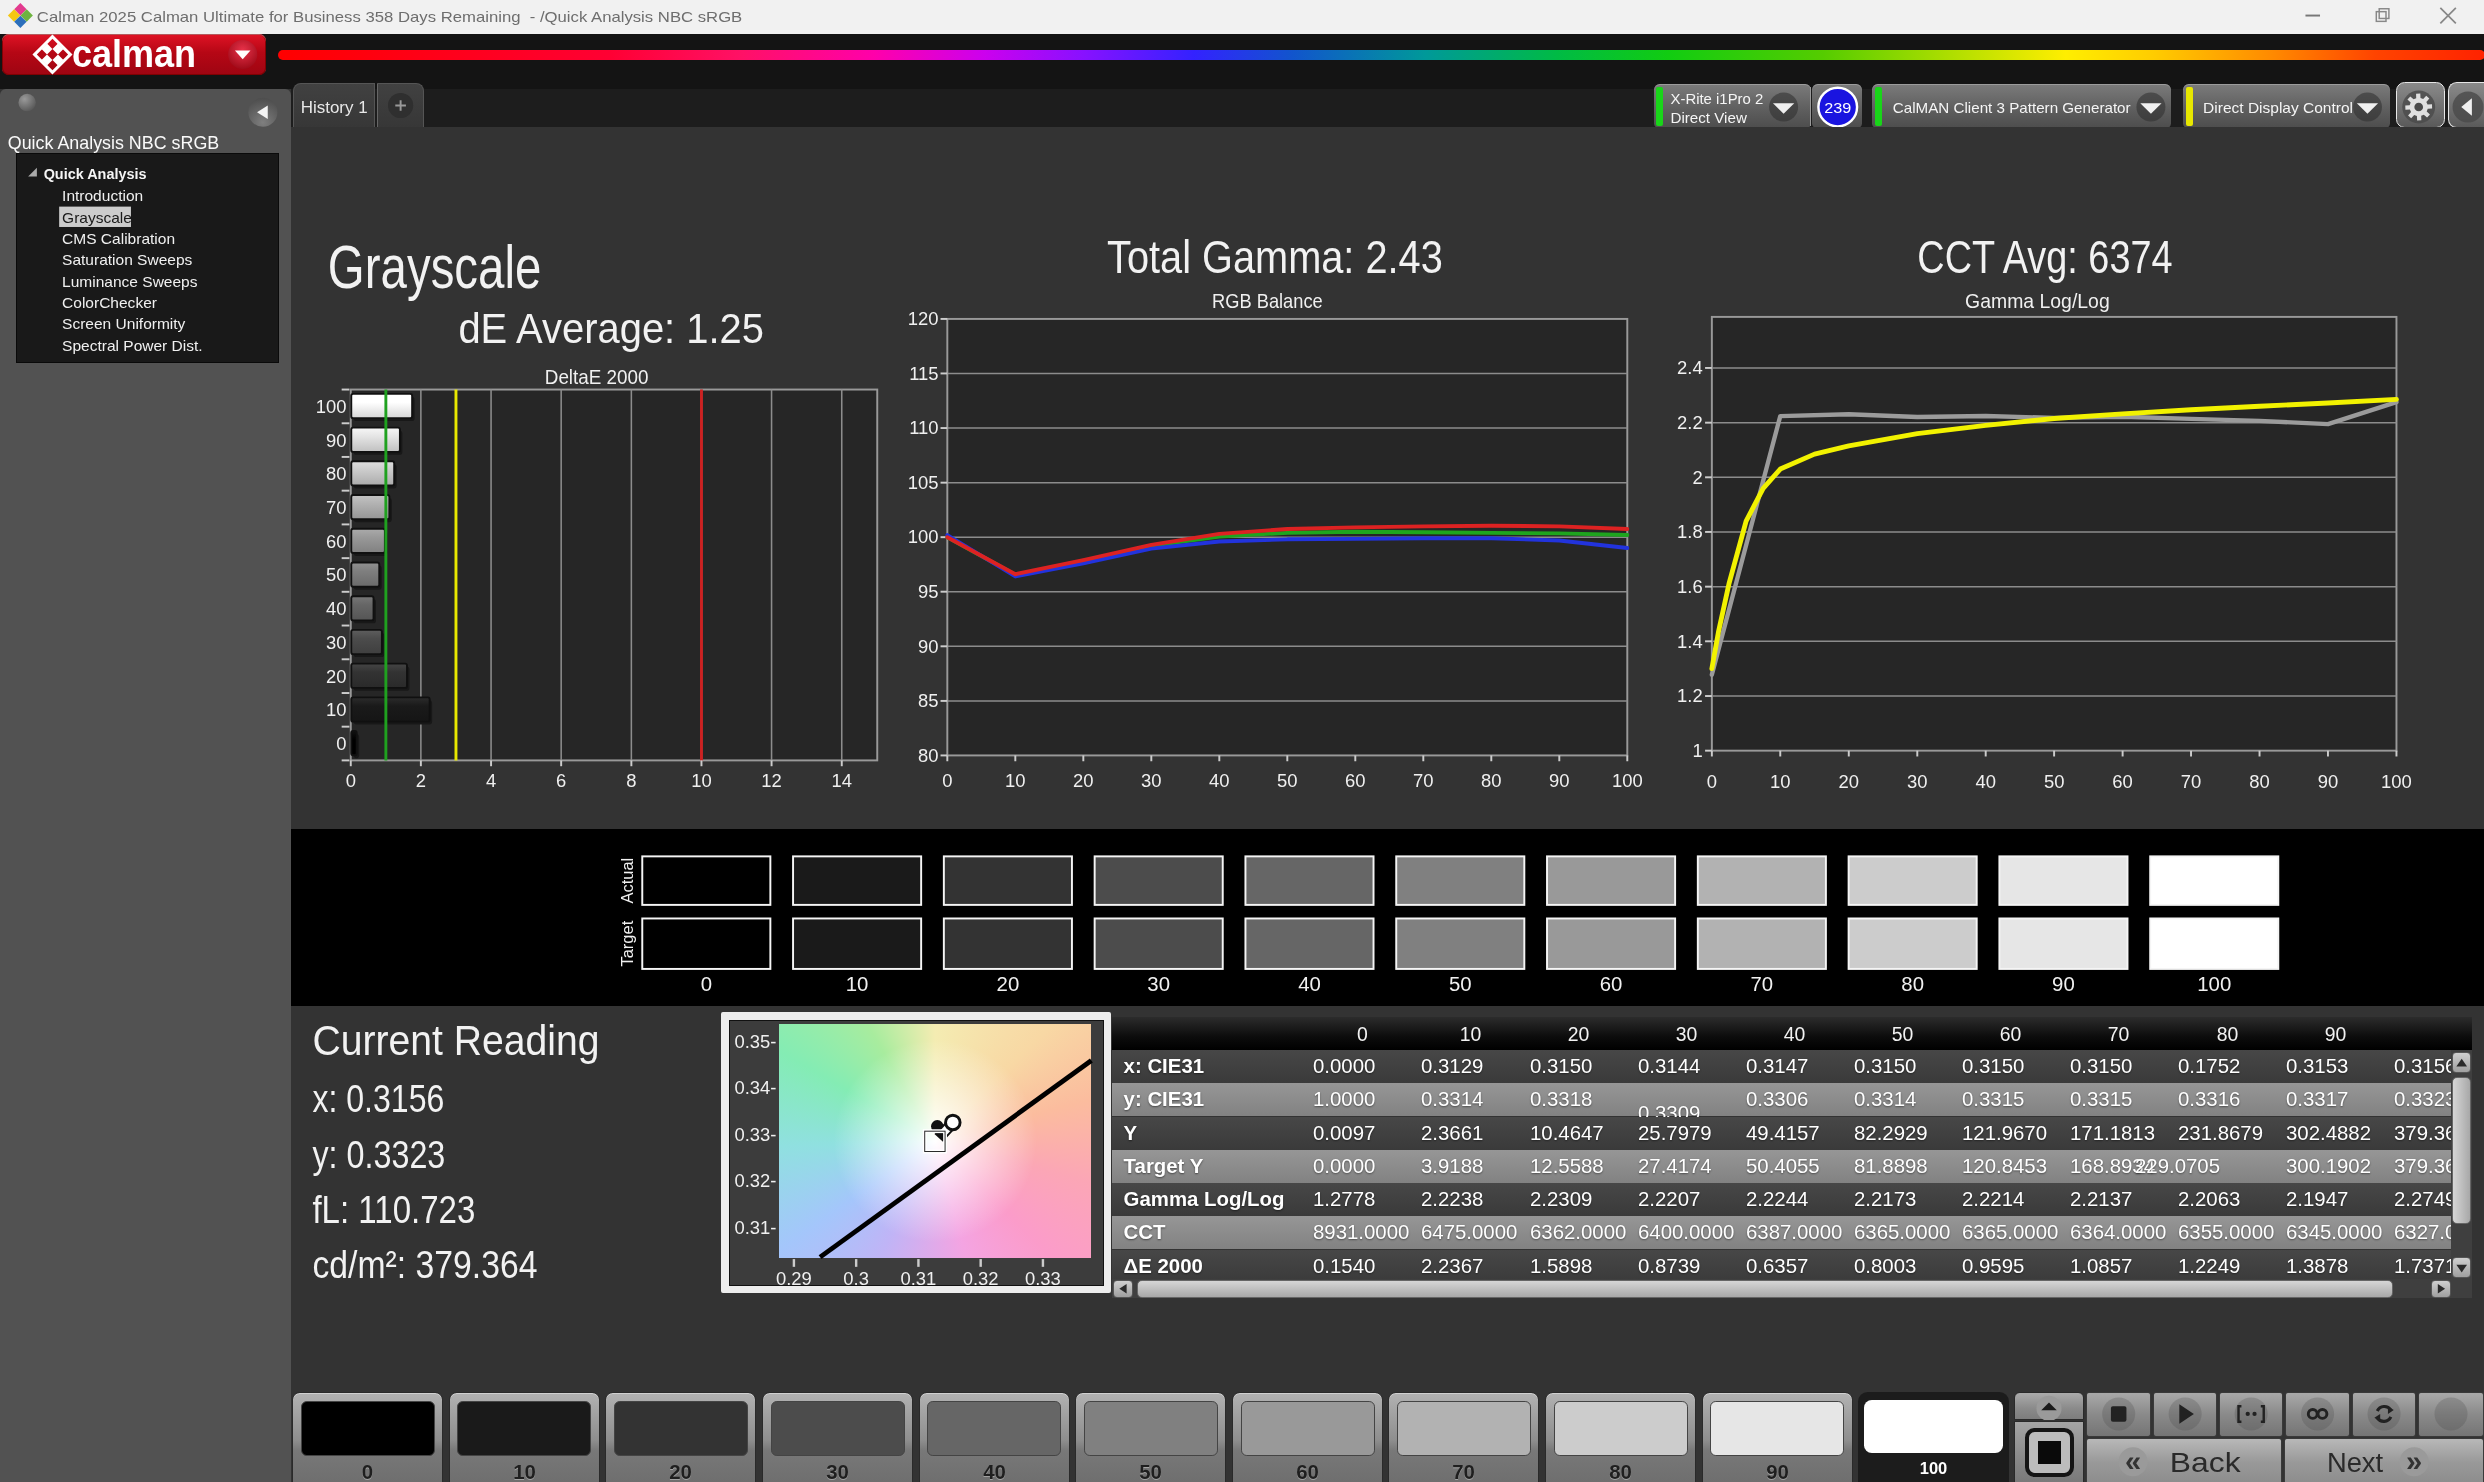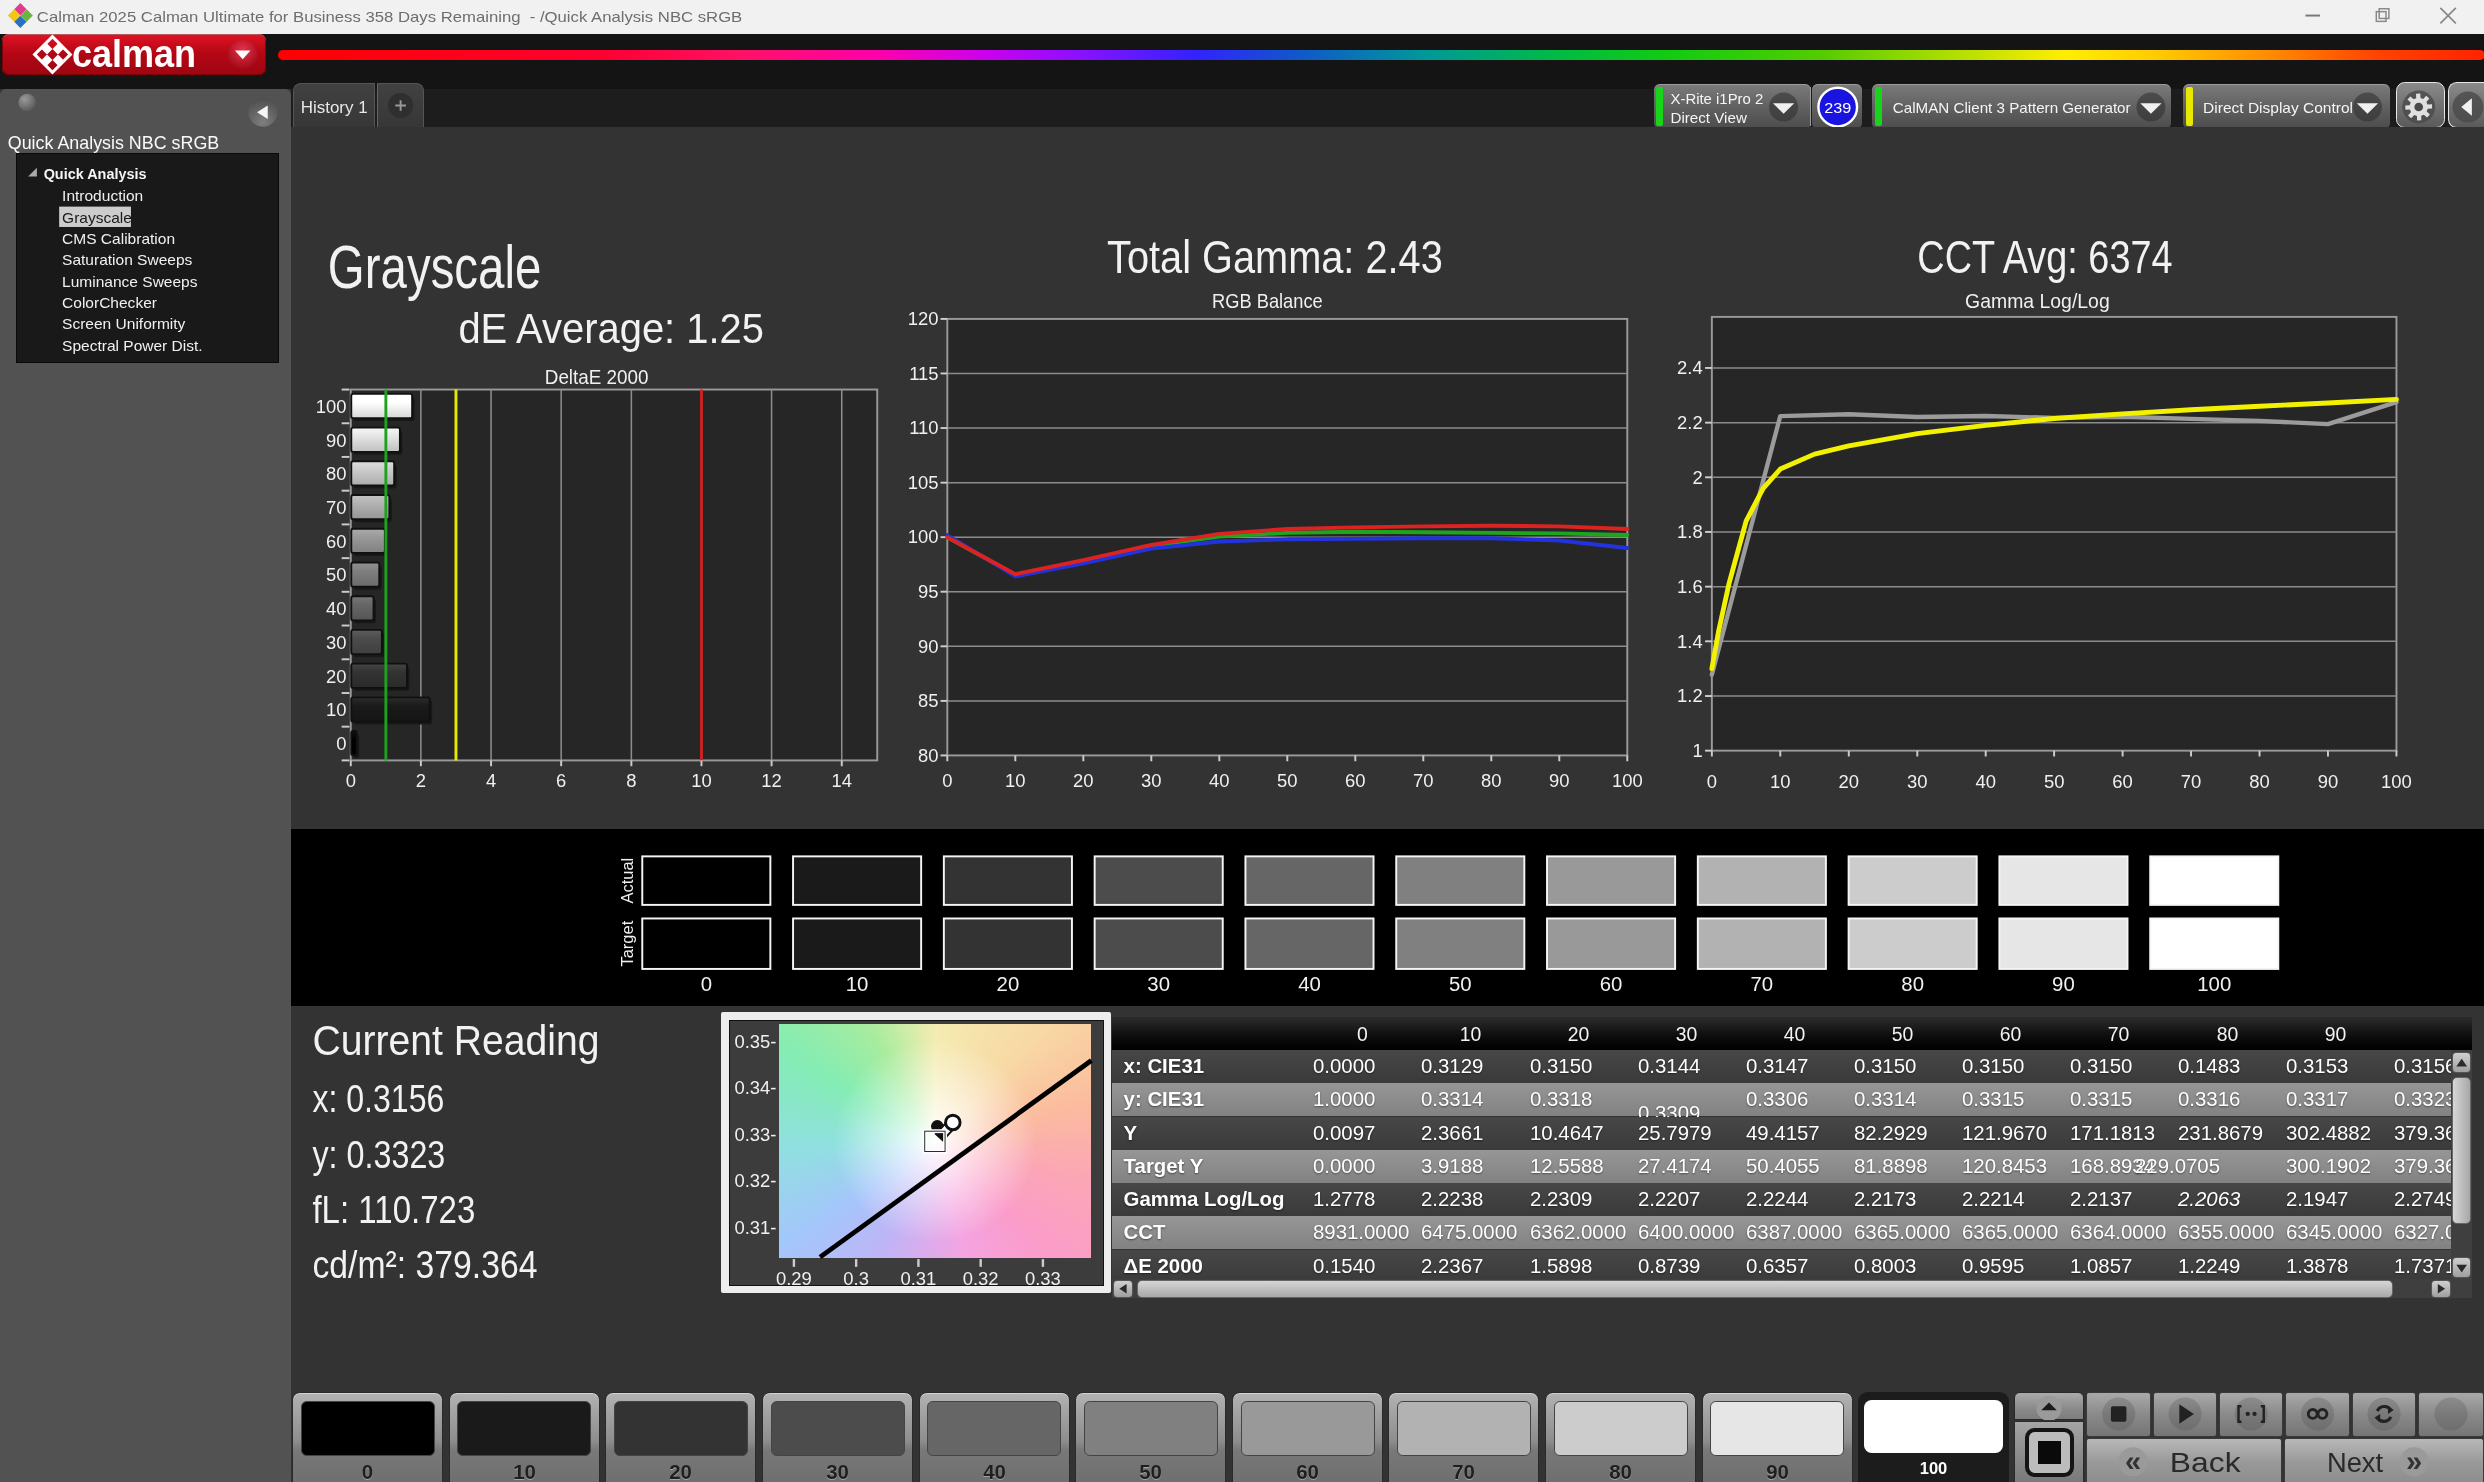--- a/index.html
+++ b/index.html
@@ -475,21 +475,21 @@
     <div class="abs" style="left:0;top:33px;width:1339px;height:33px;background:linear-gradient(#474747,#3a3a3a);"></div>
     <div class="abs" style="left:11.6px;top:33px;height:33px;line-height:33px;color:#fff;font-size:20.4px;font-weight:bold;text-shadow:0 1px 1.9px rgba(0,0,0,.5);">x: CIE31</div>
     <div class="abs" style="left:201px;top:33px;height:33px;line-height:33px;color:#fff;font-size:20.4px;text-shadow:0 1px 1.9px rgba(0,0,0,.45);">0.0000</div>
     <div class="abs" style="left:309px;top:33px;height:33px;line-height:33px;color:#fff;font-size:20.4px;text-shadow:0 1px 1.9px rgba(0,0,0,.45);">0.3129</div>
     <div class="abs" style="left:418px;top:33px;height:33px;line-height:33px;color:#fff;font-size:20.4px;text-shadow:0 1px 1.9px rgba(0,0,0,.45);">0.3150</div>
     <div class="abs" style="left:526px;top:33px;height:39px;line-height:33px;color:#fff;font-size:20.4px;text-shadow:0 1px 1.9px rgba(0,0,0,.45);">0.3144</div>
     <div class="abs" style="left:634px;top:33px;height:33px;line-height:33px;color:#fff;font-size:20.4px;text-shadow:0 1px 1.9px rgba(0,0,0,.45);">0.3147</div>
     <div class="abs" style="left:742px;top:33px;height:33px;line-height:33px;color:#fff;font-size:20.4px;text-shadow:0 1px 1.9px rgba(0,0,0,.45);">0.3150</div>
     <div class="abs" style="left:850px;top:33px;height:33px;line-height:33px;color:#fff;font-size:20.4px;text-shadow:0 1px 1.9px rgba(0,0,0,.45);">0.3150</div>
     <div class="abs" style="left:958px;top:33px;height:33px;line-height:33px;color:#fff;font-size:20.4px;text-shadow:0 1px 1.9px rgba(0,0,0,.45);">0.3150</div>
-    <div class="abs" style="left:1066px;top:33px;height:33px;line-height:33px;color:#fff;font-size:20.4px;text-shadow:0 1px 1.9px rgba(0,0,0,.45);">0.1483</div>
+    <div class="abs" style="left:1066px;top:33px;height:33px;line-height:33px;color:#fff;font-size:20.4px;text-shadow:0 1px 1.9px rgba(0,0,0,.45);">0.1752</div>
     <div class="abs" style="left:1174px;top:33px;height:33px;line-height:33px;color:#fff;font-size:20.4px;text-shadow:0 1px 1.9px rgba(0,0,0,.45);">0.3153</div>
     <div class="abs" style="left:1282px;top:33px;height:33px;line-height:33px;color:#fff;font-size:20.4px;text-shadow:0 1px 1.9px rgba(0,0,0,.45);">0.3156</div>
     <div class="abs" style="left:0;top:66px;width:1339px;height:33px;background:linear-gradient(#969696,#828282);"></div>
     <div class="abs" style="left:11.6px;top:66px;height:33px;line-height:33px;color:#fff;font-size:20.4px;font-weight:bold;text-shadow:0 1px 1.9px rgba(0,0,0,.5);">y: CIE31</div>
     <div class="abs" style="left:201px;top:66px;height:33px;line-height:33px;color:#fff;font-size:20.4px;text-shadow:0 1px 1.9px rgba(0,0,0,.45);">1.0000</div>
     <div class="abs" style="left:309px;top:66px;height:33px;line-height:33px;color:#fff;font-size:20.4px;text-shadow:0 1px 1.9px rgba(0,0,0,.45);">0.3314</div>
     <div class="abs" style="left:418px;top:66px;height:33px;line-height:33px;color:#fff;font-size:20.4px;text-shadow:0 1px 1.9px rgba(0,0,0,.45);">0.3318</div>
     <div class="abs" style="left:526px;top:80px;height:33px;line-height:33px;color:#fff;font-size:20.4px;text-shadow:0 1px 1.9px rgba(0,0,0,.45);">0.3309</div>
     <div class="abs" style="left:634px;top:66px;height:33px;line-height:33px;color:#fff;font-size:20.4px;text-shadow:0 1px 1.9px rgba(0,0,0,.45);">0.3306</div>
     <div class="abs" style="left:742px;top:66px;height:33px;line-height:33px;color:#fff;font-size:20.4px;text-shadow:0 1px 1.9px rgba(0,0,0,.45);">0.3314</div>
@@ -527,21 +527,21 @@
     <div class="abs" style="left:0;top:166px;width:1339px;height:33px;background:linear-gradient(#474747,#3a3a3a);"></div>
     <div class="abs" style="left:11.6px;top:166px;height:33px;line-height:33px;color:#fff;font-size:20.4px;font-weight:bold;text-shadow:0 1px 1.9px rgba(0,0,0,.5);">Gamma Log/Log</div>
     <div class="abs" style="left:201px;top:166px;height:33px;line-height:33px;color:#fff;font-size:20.4px;text-shadow:0 1px 1.9px rgba(0,0,0,.45);">1.2778</div>
     <div class="abs" style="left:309px;top:166px;height:33px;line-height:33px;color:#fff;font-size:20.4px;text-shadow:0 1px 1.9px rgba(0,0,0,.45);">2.2238</div>
     <div class="abs" style="left:418px;top:166px;height:33px;line-height:33px;color:#fff;font-size:20.4px;text-shadow:0 1px 1.9px rgba(0,0,0,.45);">2.2309</div>
     <div class="abs" style="left:526px;top:166px;height:33px;line-height:33px;color:#fff;font-size:20.4px;text-shadow:0 1px 1.9px rgba(0,0,0,.45);">2.2207</div>
     <div class="abs" style="left:634px;top:166px;height:33px;line-height:33px;color:#fff;font-size:20.4px;text-shadow:0 1px 1.9px rgba(0,0,0,.45);">2.2244</div>
     <div class="abs" style="left:742px;top:166px;height:33px;line-height:33px;color:#fff;font-size:20.4px;text-shadow:0 1px 1.9px rgba(0,0,0,.45);">2.2173</div>
     <div class="abs" style="left:850px;top:166px;height:33px;line-height:33px;color:#fff;font-size:20.4px;text-shadow:0 1px 1.9px rgba(0,0,0,.45);">2.2214</div>
     <div class="abs" style="left:958px;top:166px;height:33px;line-height:33px;color:#fff;font-size:20.4px;text-shadow:0 1px 1.9px rgba(0,0,0,.45);">2.2137</div>
-    <div class="abs" style="left:1066px;top:166px;height:33px;line-height:33px;color:#fff;font-size:20.4px;text-shadow:0 1px 1.9px rgba(0,0,0,.45);font-style:italic;">2.2063</div>
+    <div class="abs" style="left:1066px;top:166px;height:33px;line-height:33px;color:#fff;font-size:20.4px;text-shadow:0 1px 1.9px rgba(0,0,0,.45);">2.2063</div>
     <div class="abs" style="left:1174px;top:166px;height:33px;line-height:33px;color:#fff;font-size:20.4px;text-shadow:0 1px 1.9px rgba(0,0,0,.45);">2.1947</div>
     <div class="abs" style="left:1282px;top:166px;height:33px;line-height:33px;color:#fff;font-size:20.4px;text-shadow:0 1px 1.9px rgba(0,0,0,.45);">2.2749</div>
     <div class="abs" style="left:0;top:199px;width:1339px;height:33px;background:linear-gradient(#969696,#828282);"></div>
     <div class="abs" style="left:11.6px;top:199px;height:33px;line-height:33px;color:#fff;font-size:20.4px;font-weight:bold;text-shadow:0 1px 1.9px rgba(0,0,0,.5);">CCT</div>
     <div class="abs" style="left:201px;top:199px;height:33px;line-height:33px;color:#fff;font-size:20.4px;text-shadow:0 1px 1.9px rgba(0,0,0,.45);">8931.0000</div>
     <div class="abs" style="left:309px;top:199px;height:33px;line-height:33px;color:#fff;font-size:20.4px;text-shadow:0 1px 1.9px rgba(0,0,0,.45);">6475.0000</div>
     <div class="abs" style="left:418px;top:199px;height:33px;line-height:33px;color:#fff;font-size:20.4px;text-shadow:0 1px 1.9px rgba(0,0,0,.45);">6362.0000</div>
     <div class="abs" style="left:526px;top:199px;height:33px;line-height:33px;color:#fff;font-size:20.4px;text-shadow:0 1px 1.9px rgba(0,0,0,.45);">6400.0000</div>
     <div class="abs" style="left:634px;top:199px;height:33px;line-height:33px;color:#fff;font-size:20.4px;text-shadow:0 1px 1.9px rgba(0,0,0,.45);">6387.0000</div>
     <div class="abs" style="left:742px;top:199px;height:33px;line-height:33px;color:#fff;font-size:20.4px;text-shadow:0 1px 1.9px rgba(0,0,0,.45);">6365.0000</div>

